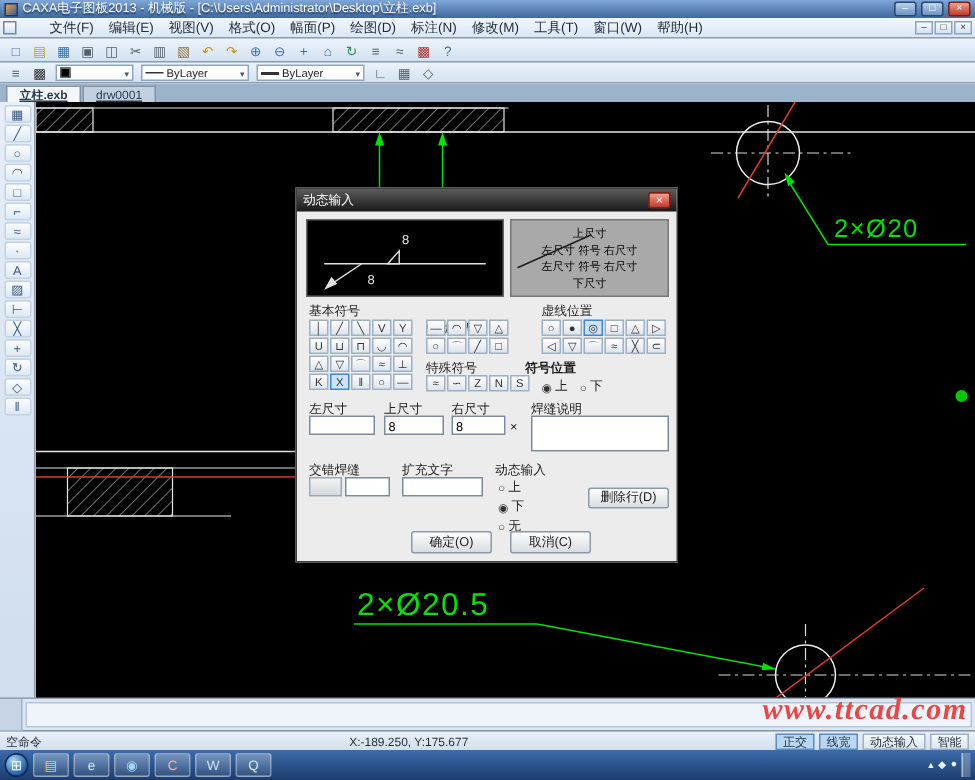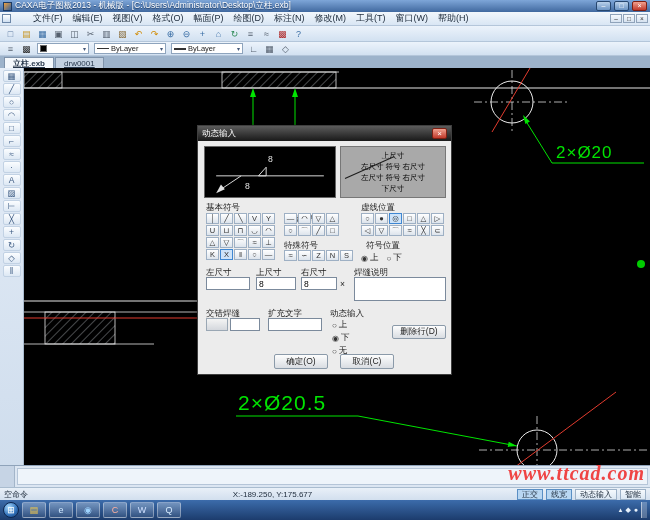--- a/index.html
+++ b/index.html
@@ -294,21 +294,21 @@
           <span>左尺寸 符号 右尺寸</span>
           <span>左尺寸 符号 右尺寸</span>
           <span>下尺寸</span>
           <span class="diag"></span>
         </div>
 
         <span class="lbl" style="left:8px; top:76px;">基本符号</span>
         <span class="lbl" style="left:86px; top:88px;">辅助符号</span>
         <span class="lbl" style="left:163px; top:76px;">虚线位置</span>
         <span class="lbl" style="left:86px; top:114px;">特殊符号</span>
-        <span class="lbl" style="left:168px; top:114px;">符号位置</span>
+        <span class="lbl" style="left:152px; top:114px;font-weight:bold;">符号位置</span>
 
         <div class="grid" style="left:8px; top:87px; grid-template-columns:repeat(5,13px);">
             <button class="cell">│</button>
             <button class="cell">╱</button>
             <button class="cell">╲</button>
             <button class="cell">V</button>
             <button class="cell">Y</button>
             <button class="cell">U</button>
             <button class="cell">⊔</button>
             <button class="cell">⊓</button>

